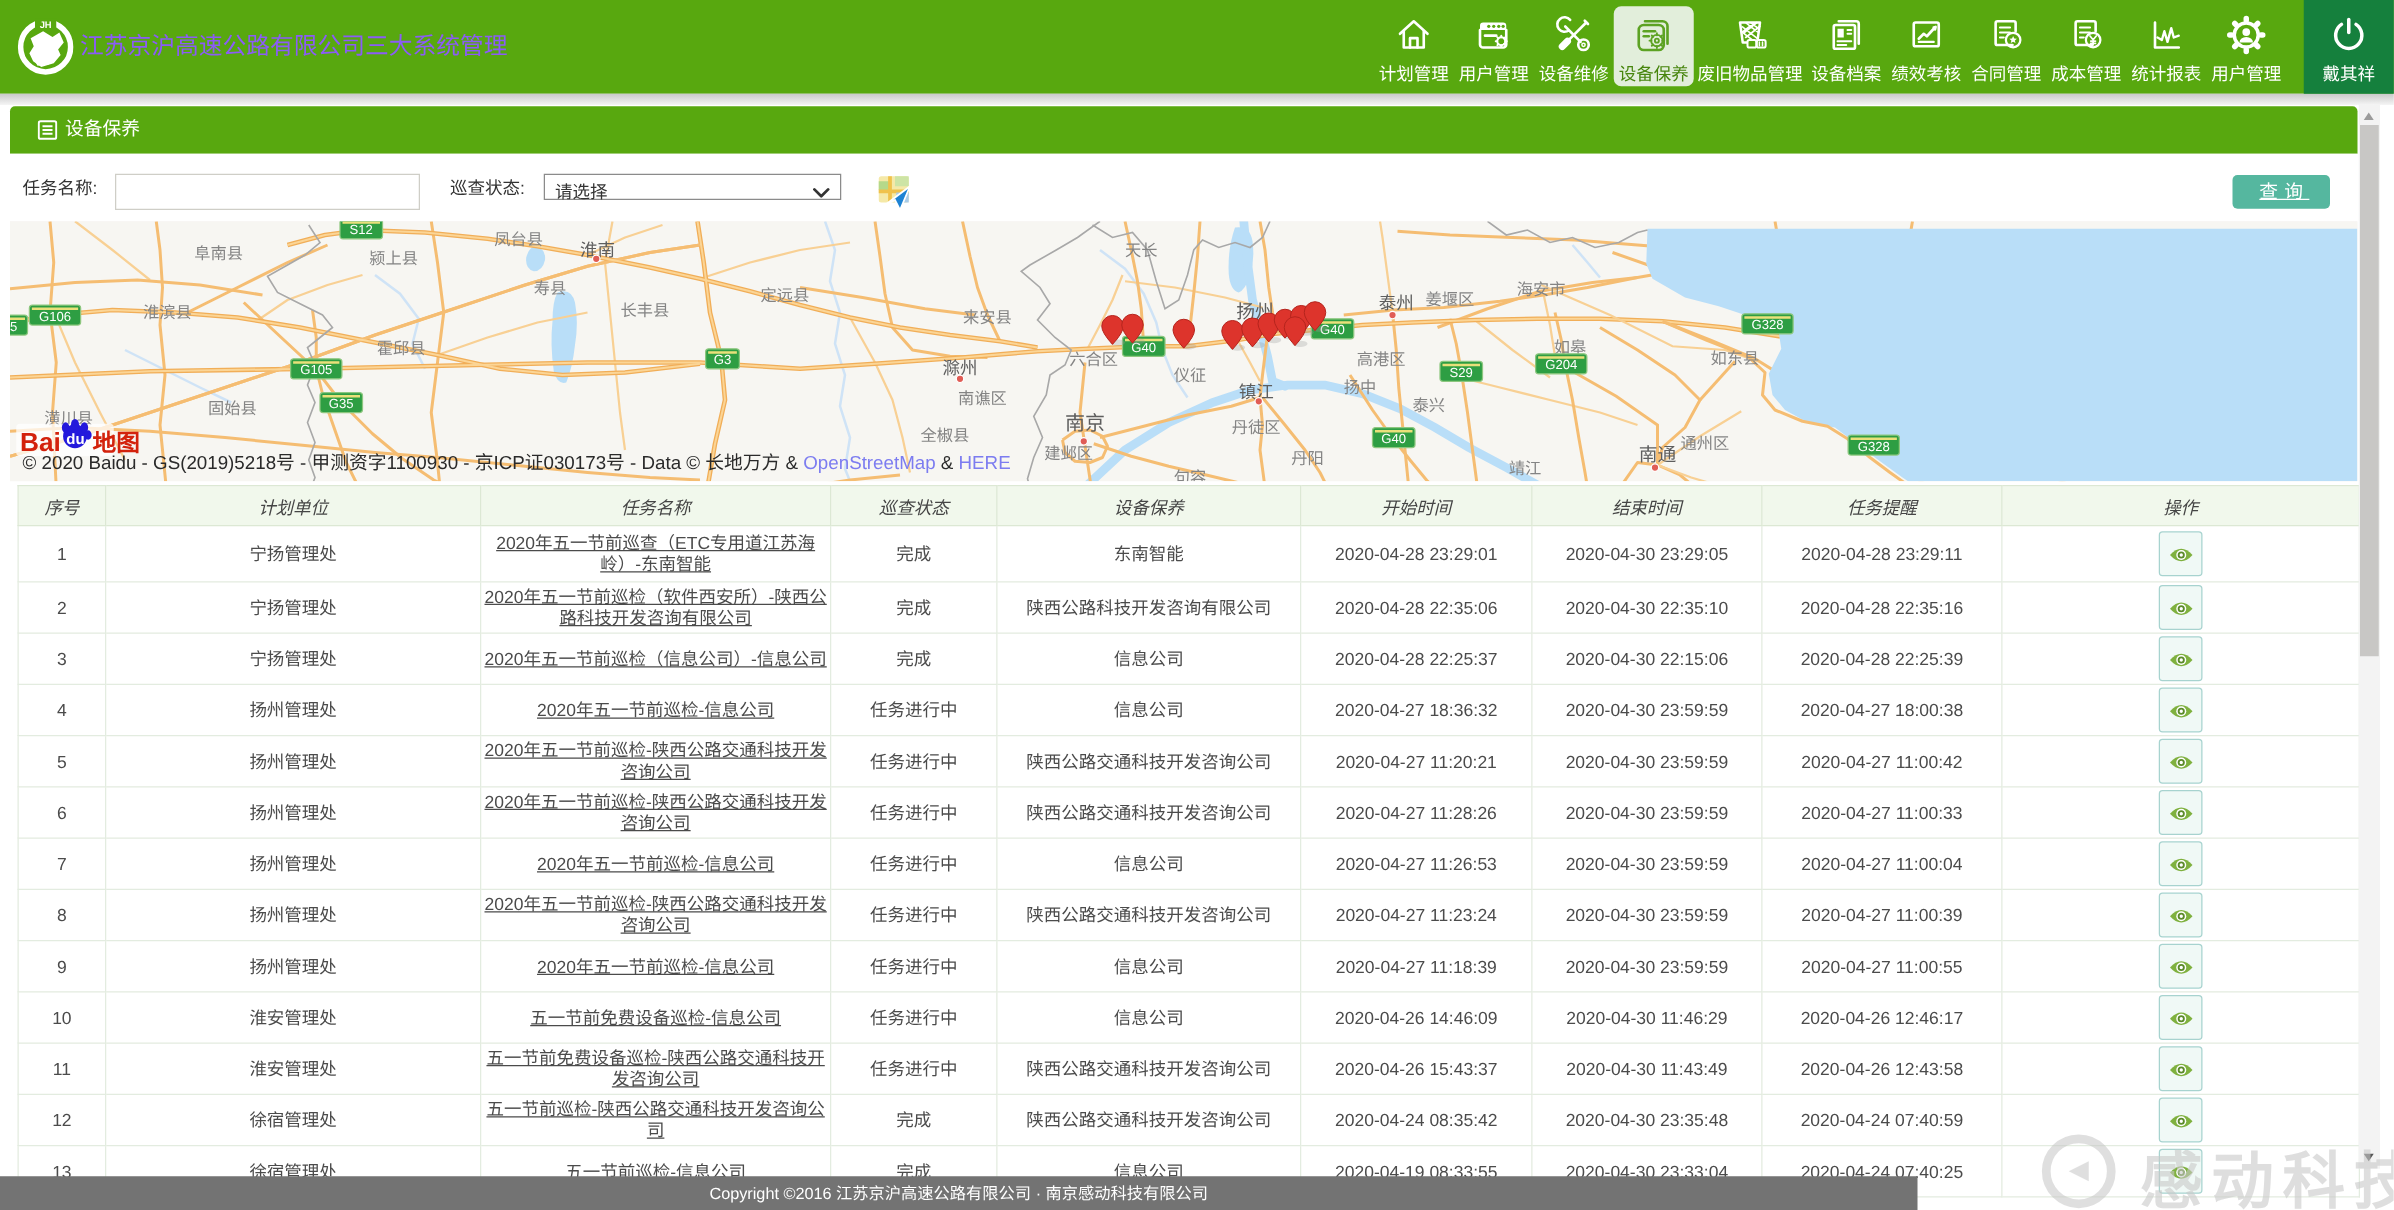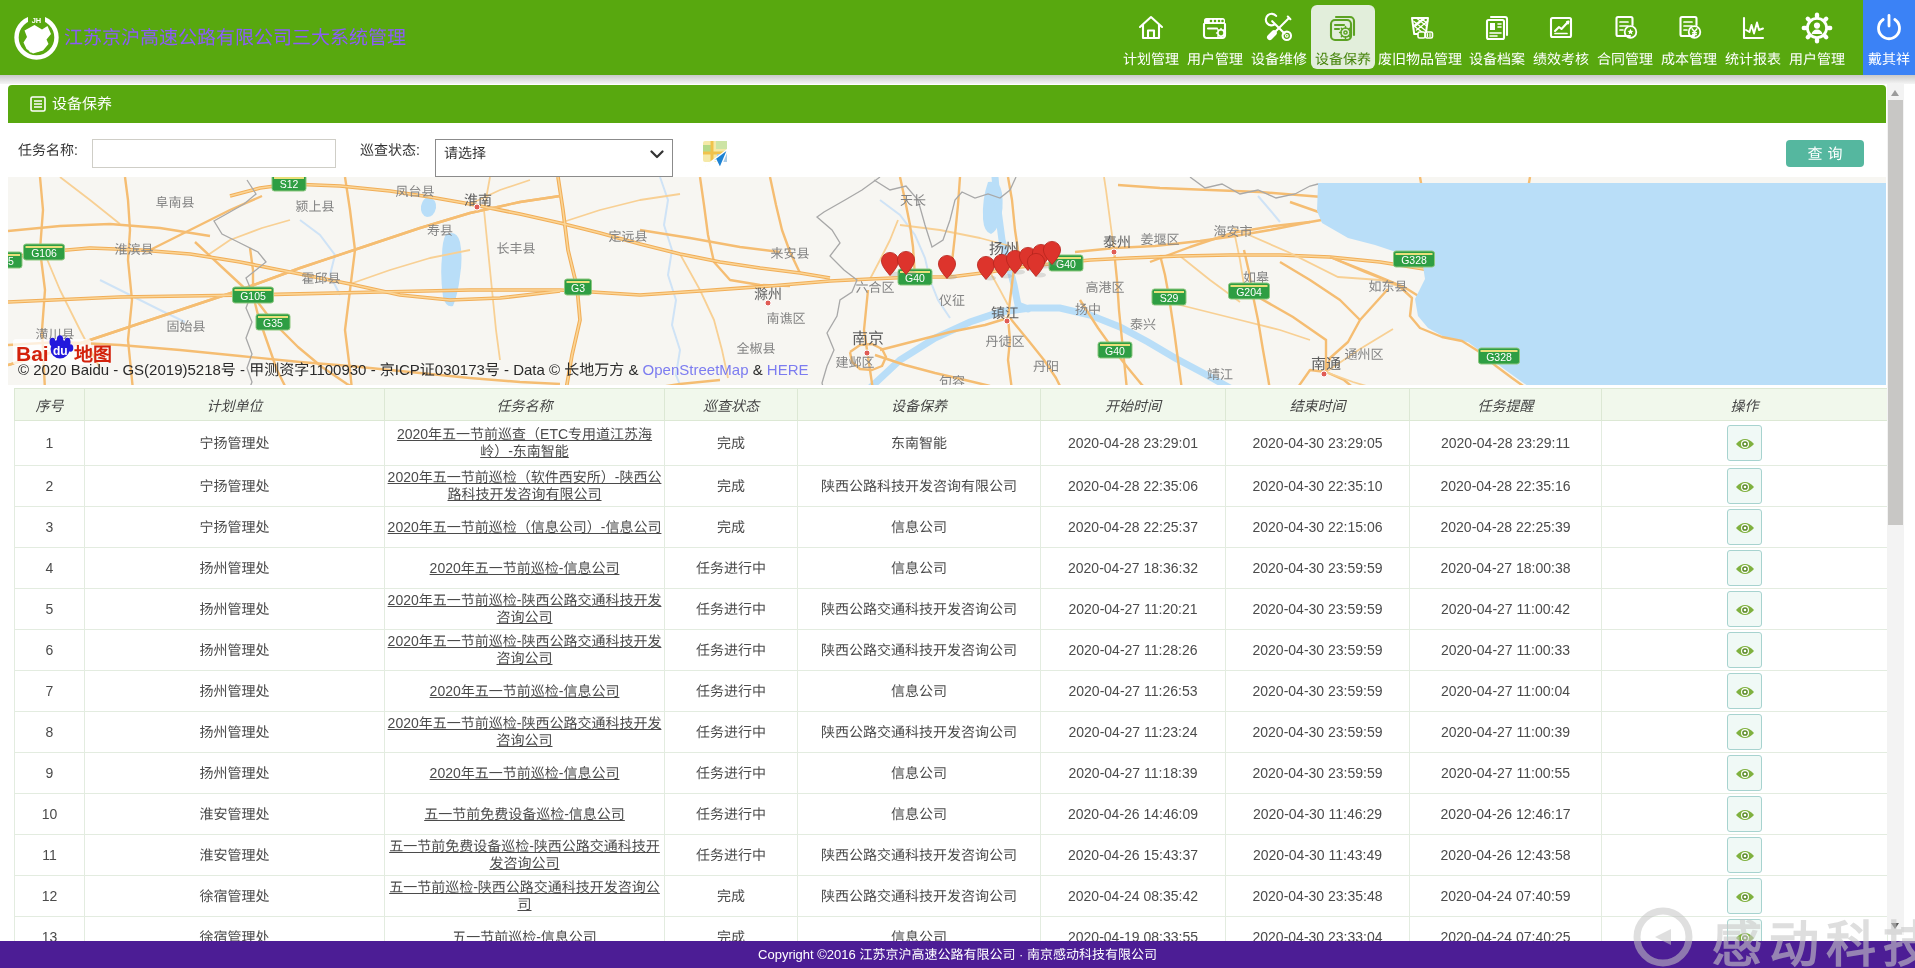--- a/index.html
+++ b/index.html
@@ -9,46 +9,46 @@
  background:linear-gradient(#c9c9c9,#f5f5f5);}
 #logo{position:absolute;left:14px;top:15px;width:45px;height:45px;}
 #title{position:absolute;left:64px;top:0;height:75px;line-height:75px;
  color:#8b5cf6;font-size:19px;}
 #nav{position:absolute;right:0;top:0;height:75px;display:flex;align-items:flex-start;}
 .ni{width:64px;height:75px;position:relative;text-align:center;color:#fff;}
 .ni .ic{margin-top:11px;height:34px;display:flex;align-items:center;justify-content:center;}
 .ni .lb{font-size:14px;margin-top:3px;white-space:nowrap;}
 .ni.wide{width:90px;}
 .ni.active{color:#47850d;}.ni.active::before{content:"";position:absolute;left:0;right:0;top:5px;bottom:6px;background:#e2eedb;border-radius:6px;}.ni.active .ic,.ni.active .lb{position:relative;}
-.ni.user{width:52px;margin-left:14px;background:#3b82f6;}
+.ni.user{width:72px;margin-left:14px;background:#15803d;}
 svg{display:block;}
 #subbar{position:absolute;left:8px;top:85px;width:1878px;height:38px;background:#58a80f;
  border-radius:4px 4px 0 0;color:#fff;font-size:15px;line-height:38px;}
 #subbar .t{position:absolute;left:44px;top:0;}
 #subbar svg{position:absolute;left:22px;top:11px;}
 #srch{position:absolute;left:8px;top:123px;width:1878px;height:54px;background:#fff;}
 #srch .lab{position:absolute;top:0;height:54px;line-height:54px;font-size:14px;color:#333;}
 #inp1{position:absolute;left:84px;top:16px;width:244px;height:29px;border:1px solid #cfcec7;background:#fff;}
-#sel1{position:absolute;left:427px;top:16px;width:238px;height:38px;border:1px solid #8b8b8b;background:#fff;
+#sel1{position:absolute;left:427px;top:16px;width:238px;height:21px;border:1px solid #8b8b8b;background:#fff;
  font-size:14px;color:#333;line-height:27px;padding-left:8px;}
 .car2{position:absolute;right:8px;top:10px;}
 #qbtn{position:absolute;left:1778px;top:17px;width:78px;height:27px;background:#55b79f;border-radius:4px;
- color:#fff;font-size:15px;text-align:center;line-height:27px;letter-spacing:5px;text-indent:5px;}
+ color:#fff;font-size:15px;text-align:center;line-height:27px;letter-spacing:5px;text-indent:5px;text-decoration:underline;}
 #map{position:absolute;left:8px;top:177px;width:1878px;height:208px;background:#f7f5f1;overflow:hidden;}
 #tbl{position:absolute;left:14px;top:388px;border-collapse:collapse;table-layout:fixed;}
 #tbl th{background:#f1f8ec;font-weight:normal;font-size:14px;color:#454545;height:32px;
  border:1px solid #dce8d4;font-style:italic;}
 #tbl td{border:1px solid #e3ece0;border-top:1px solid #d9e2d6;font-size:14px;color:#4b4b4b;line-height:17px;
  text-align:center;height:41px;padding:0;background:#fff;}
 #tbl tr.r1 td{height:45px;}
 #tbl a{color:#4b4b4b;text-decoration:underline;}
 .eyeb{display:inline-block;width:35px;height:36px;border:1px solid #a7d3cf;background:#f0f9f6;
  border-radius:3px;vertical-align:middle;position:relative;}
 .eyeb svg{position:absolute;left:7px;top:10px;}
-#foot{position:absolute;left:0;top:941px;width:1915px;height:27px;background:#4c1d95;
+#foot{position:absolute;left:0;top:941px;width:1534px;height:27px;background:#737373;
  color:#fff;font-size:13px;text-align:center;line-height:27px;}
 #wm{position:absolute;left:1630px;top:900px;width:285px;height:68px;overflow:hidden;pointer-events:none;z-index:10;}
 #sbar{position:absolute;left:1887px;top:84px;width:17px;height:851px;background:#f3f3f3;}
 #sbar .th{position:absolute;left:1px;top:16px;width:15px;height:425px;background:#c8c7c5;}
 .arr{position:absolute;left:4px;width:0;height:0;border-left:4.5px solid transparent;border-right:4.5px solid transparent;}
 </style></head>
 <body>
 <div id="hdr"></div>
 <div id="hdrshadow"></div>
 <div id="logo">

